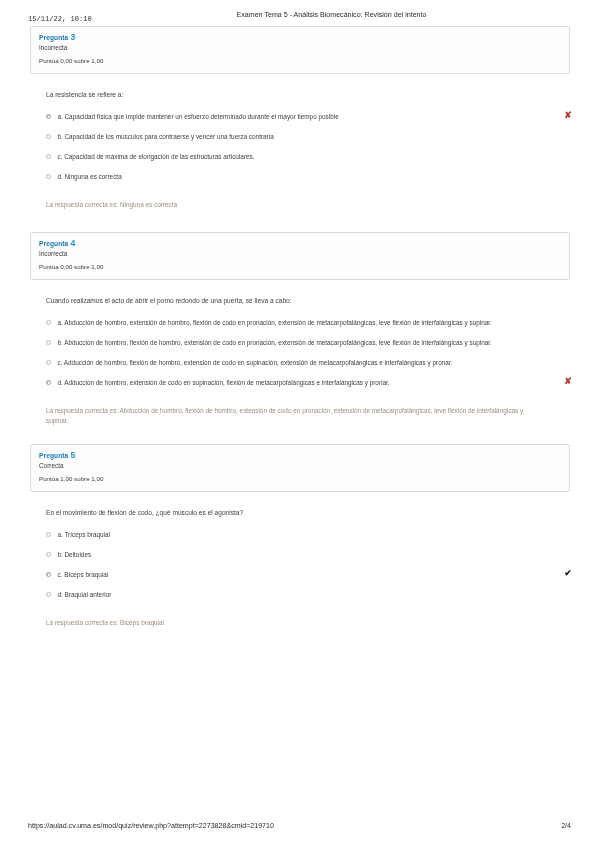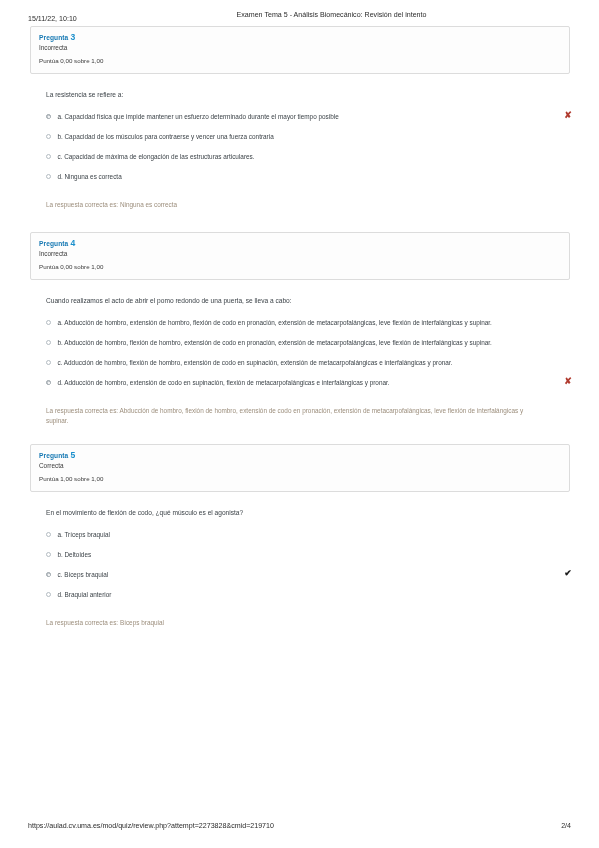--- a/index.html
+++ b/index.html
@@ -31,20 +31,21 @@
     width: 599px;
     height: 12px;
     font-size: 7.1px;
     color: #2b2b2b;
   }
   .print-header .ph-date {
     position: absolute;
     left: 28px;
     top: 4px;
     white-space: nowrap;
+    font-family: Liberation Mono, monospace;
   }
   .print-header .ph-title {
     position: absolute;
     left: 0;
     top: 0;
     width: 599px;
     text-align: center;
     white-space: nowrap;
     margin-left: 32px;
   }

